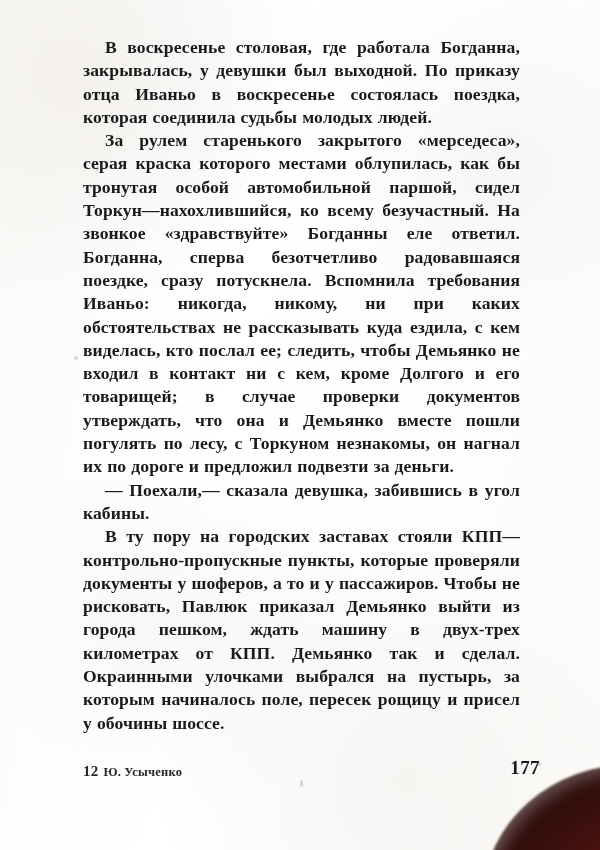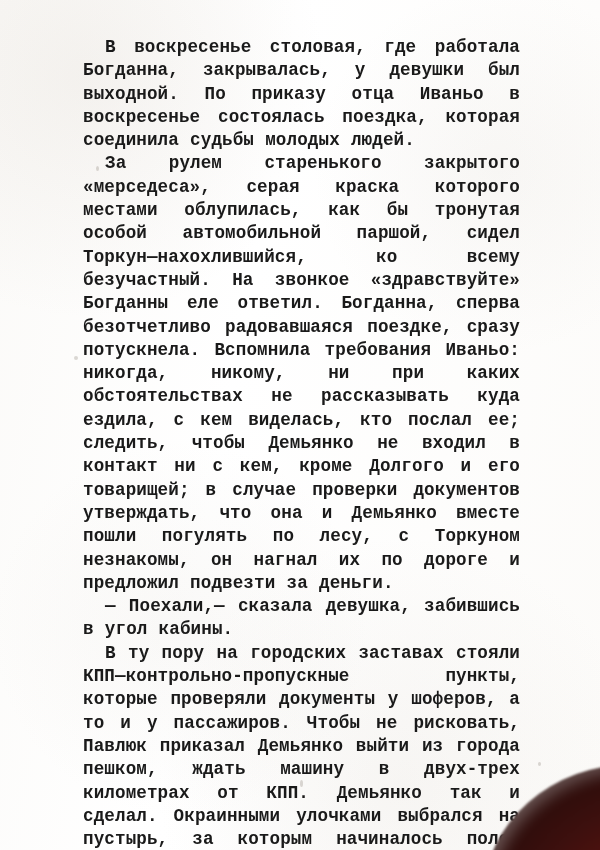--- a/index.html
+++ b/index.html
@@ -7,21 +7,21 @@
     padding: 0;
     background: #ffffff;
   }
 
   #page {
     position: relative;
     width: 600px;
     height: 850px;
     background: #fdfdfc;
     overflow: hidden;
-    font-family: Liberation Mono, monospace;
+    font-family: Liberation Serif, serif;
     color: #1a1a1a;
   }
 
   
   .paper-tint {
     position: absolute;
     inset: 0;
     background:
       radial-gradient(circle at 14% 9%,  rgba(198,186,172,0.16) 0%, rgba(255,255,255,0) 26%),
       radial-gradient(circle at 83% 20%, rgba(196,186,174,0.10) 0%, rgba(255,255,255,0) 22%),
@@ -140,16 +140,22 @@
   <div class="speck" style="left:300px; top:780px; width:3px;  height:7px;"></div>
   <div class="speck" style="left:538px; top:762px; width:3px;  height:4px;"></div>
 
   <div class="text-block">
     <p class="para">В воскресенье столовая, где работала Богданна, закрывалась, у девушки был выходной. По приказу отца Иваньо в воскресенье состоялась поездка, которая соединила судьбы молодых людей.</p>
     <p class="para">За рулем старенького закрытого «мерседеса», серая краска которого местами облупилась, как бы тронутая особой автомобильной паршой, сидел Торкун—нахохлившийся, ко всему безучастный. На звонкое «здравствуйте» Богданны еле ответил. Богданна, сперва безотчетливо радовавшаяся поездке, сразу потускнела. Вспомнила требования Иваньо: никогда, никому, ни при каких обстоятельствах не рассказывать куда ездила, с кем виделась, кто послал ее; следить, чтобы Демьянко не входил в контакт ни с кем, кроме Долгого и его товарищей; в случае проверки документов утверждать, что она и Демьянко вместе пошли погулять по лесу, с Торкуном незнакомы, он нагнал их по дороге и предложил подвезти за деньги.</p>
     <p class="para dialogue">— Поехали,— сказала девушка, забившись в угол кабины.</p>
     <p class="para">В ту пору на городских заставах стояли КПП—контрольно-пропускные пункты, которые проверяли документы у шоферов, а то и у пассажиров. Чтобы не рисковать, Павлюк приказал Демьянко выйти из города пешком, ждать машину в двух-трех километрах от КПП. Демьянко так и сделал. Окраинными улочками выбрался на пустырь, за которым начиналось поле, пересек рощицу и присел у обочины шоссе.</p>
   </div>
 
+  <div class="footer">
+    <div class="signature">
+      <span class="sig-num">12</span><span class="sig-name">Ю. Усыченко</span>
+    </div>
+    <div class="folio">177</div>
+  </div>
 
   <div class="corner-curl"></div>
 
 </div>
 
 </body></html>

